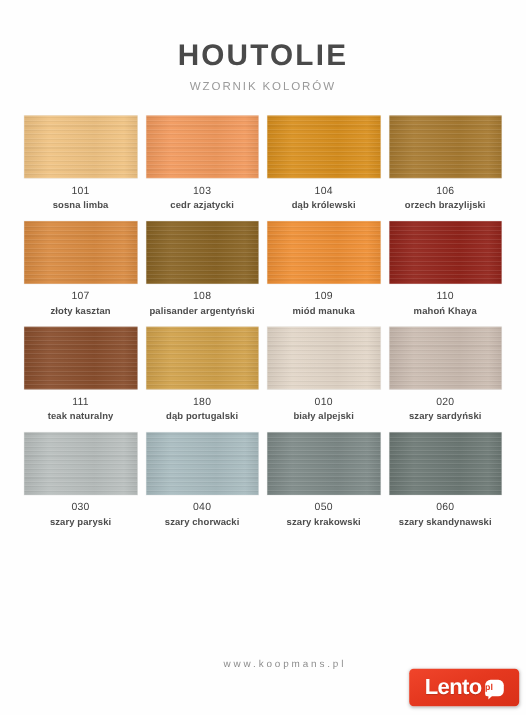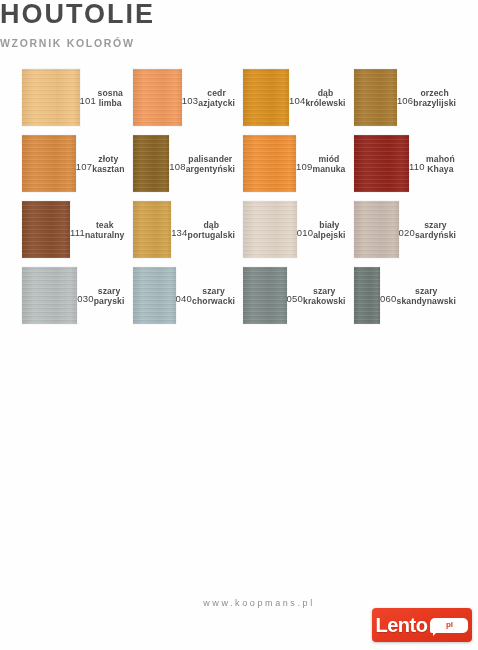--- a/index.html
+++ b/index.html
@@ -19,48 +19,50 @@
   .page {
     position: relative;
     width: 478px;
     height: 650px;
     background: #fefefe;
     box-sizing: border-box;
   }
 
   
   .header {
+    text-align: center;
+    padding-top: 36px;
   }
   .title {
     font-size: 27px;
     letter-spacing: 2.0px;
     color: #4a4a4a;
     font-weight: bold;
     line-height: 1.05;
     margin: 0;
   }
   .subtitle {
     margin-top: 9px;
     font-size: 10.5px;
     letter-spacing: 1.7px;
     color: #9a9a9a;
-    font-weight: bold;
+    font-weight: normal;
   }
 
   
   .grid {
     margin: 20px 22px 0 22px;
     display: grid;
     grid-template-columns: repeat(4, 1fr);
     column-gap: 8px;
     row-gap: 0px;
   }
   .cell {
     display: flex;
-    flex-direction: row;
+    flex-direction: column;
     align-items: center;
     margin-bottom: 9px;
   }
   .swatch {
     width: 100%;
     height: 57px;
     position: relative;
     overflow: hidden;
     box-shadow: 0 0 0 0.5px rgba(0,0,0,0.06);
   }
@@ -136,29 +138,29 @@
     box-shadow: 0 1px 3px rgba(0,0,0,0.25);
   }
   .wm-text {
     font-size: 20px;
     font-weight: bold;
     color: #ffffff;
     letter-spacing: -0.5px;
     text-shadow: 0 1px 1px rgba(0,0,0,0.18);
   }
   .wm-bubble {
-    width: 38px;
+    width: 17px;
     height: 15px;
     background: #ffffff;
     border-radius: 5px 5px 5px 2px;
     margin-left: 3px;
     position: relative;
     display: flex;
     align-items: center;
-    justify-content: center;
+    justify-content: flex-start;
   }
   .wm-bubble::after {
     content: "";
     position: absolute;
     bottom: -3px;
     left: 3px;
     width: 0;
     height: 0;
     border-left: 4px solid #ffffff;
     border-bottom: 4px solid transparent;
@@ -221,21 +223,21 @@
         <div class="code">110</div>
         <div class="name">mahoń Khaya</div>
       </div>
       <div class="cell">
         <div class="swatch" style="background-color: rgb(138, 79, 46);"></div>
         <div class="code">111</div>
         <div class="name">teak naturalny</div>
       </div>
       <div class="cell">
         <div class="swatch" style="background-color: rgb(209, 162, 76);"></div>
-        <div class="code">134</div>
+        <div class="code">180</div>
         <div class="name">dąb portugalski</div>
       </div>
       <div class="cell">
         <div class="swatch" style="background-color: rgb(226, 214, 200);"></div>
         <div class="code">010</div>
         <div class="name">biały alpejski</div>
       </div>
       <div class="cell">
         <div class="swatch" style="background-color: rgb(203, 188, 177);"></div>
         <div class="code">020</div>

